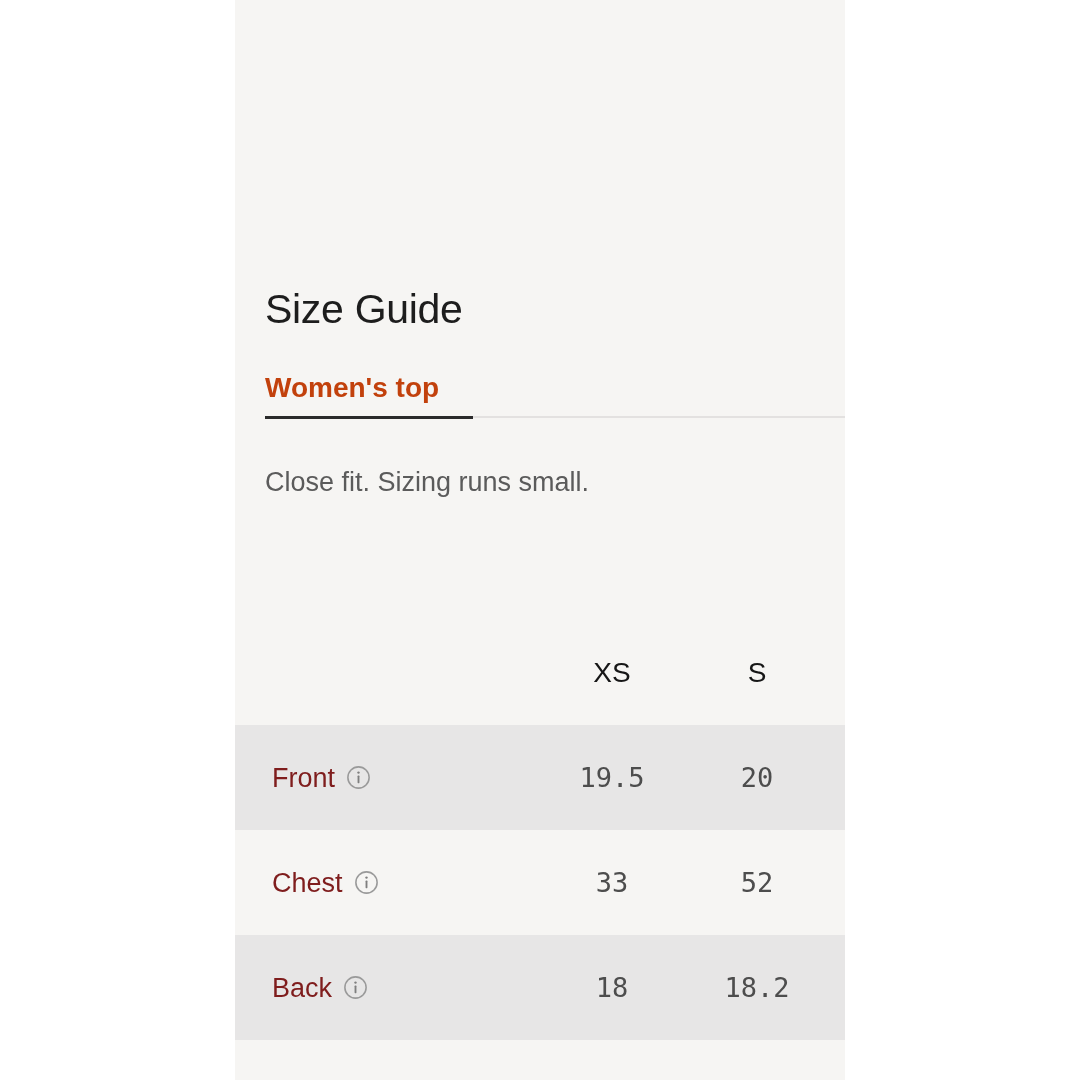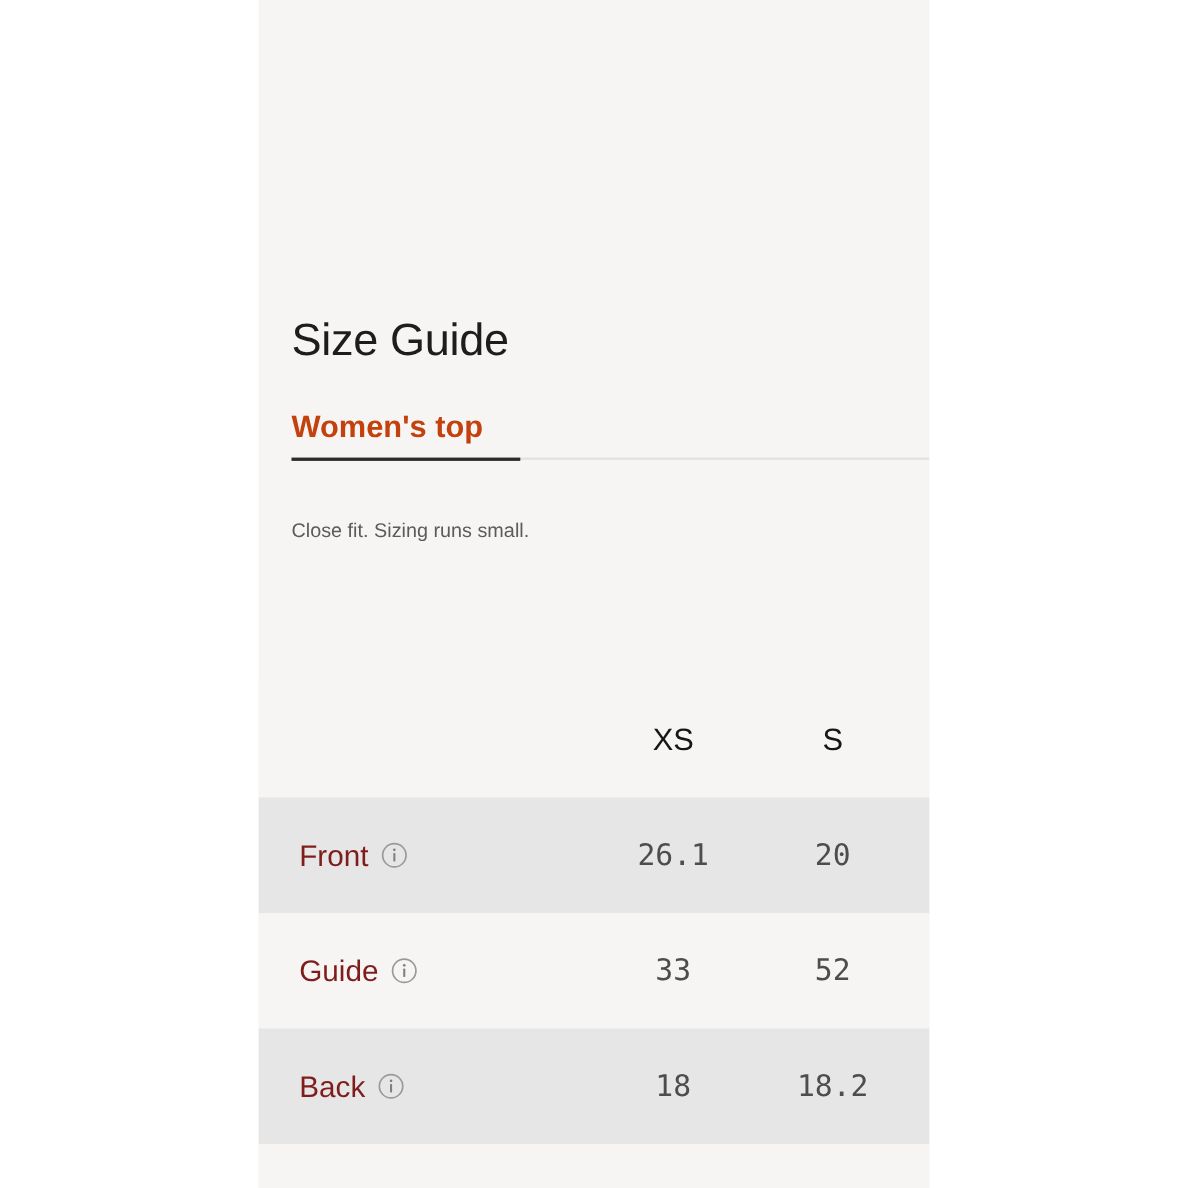--- a/index.html
+++ b/index.html
@@ -103,21 +103,21 @@
     width: 208px;
     height: 3px;
     background: #2b2b2b;
   }
 
   
   .fit-note {
     position: absolute;
     left: 30px;
     top: 465px;
-    font-size: 18px;
+    font-size: 27px;
     line-height: 34px;
     color: #5b5b5b;
     white-space: nowrap;
   }
 
   
   .size-table {
     position: absolute;
     left: 0;
     top: 620px;
@@ -213,28 +213,28 @@
       <span class="row-label">
         <span>Front</span>
         <span class="info-icon">
           <svg width="25" height="25" viewBox="0 0 24 24" aria-hidden="true">
             <circle cx="12" cy="12" r="10.2" fill="none" stroke="#9a9a9a" stroke-width="1.5"></circle>
             <circle cx="12" cy="7.3" r="1.15" fill="#7f7f7f"></circle>
             <rect x="11.1" y="10.1" width="1.8" height="7.4" rx="0.6" fill="#7f7f7f"></rect>
           </svg>
         </span>
       </span>
-      <span class="cell c1">26.1</span>
+      <span class="cell c1">19.5</span>
       <span class="cell c2">20</span>
 
     </div>
 
     <div class="size-row plain">
       <span class="row-label">
-        <span>Guide</span>
+        <span>Chest</span>
         <span class="info-icon">
           <svg width="25" height="25" viewBox="0 0 24 24" aria-hidden="true">
             <circle cx="12" cy="12" r="10.2" fill="none" stroke="#9a9a9a" stroke-width="1.5"></circle>
             <circle cx="12" cy="7.3" r="1.15" fill="#7f7f7f"></circle>
             <rect x="11.1" y="10.1" width="1.8" height="7.4" rx="0.6" fill="#7f7f7f"></rect>
           </svg>
         </span>
       </span>
       <span class="cell c1">33</span>
       <span class="cell c2">52</span>

